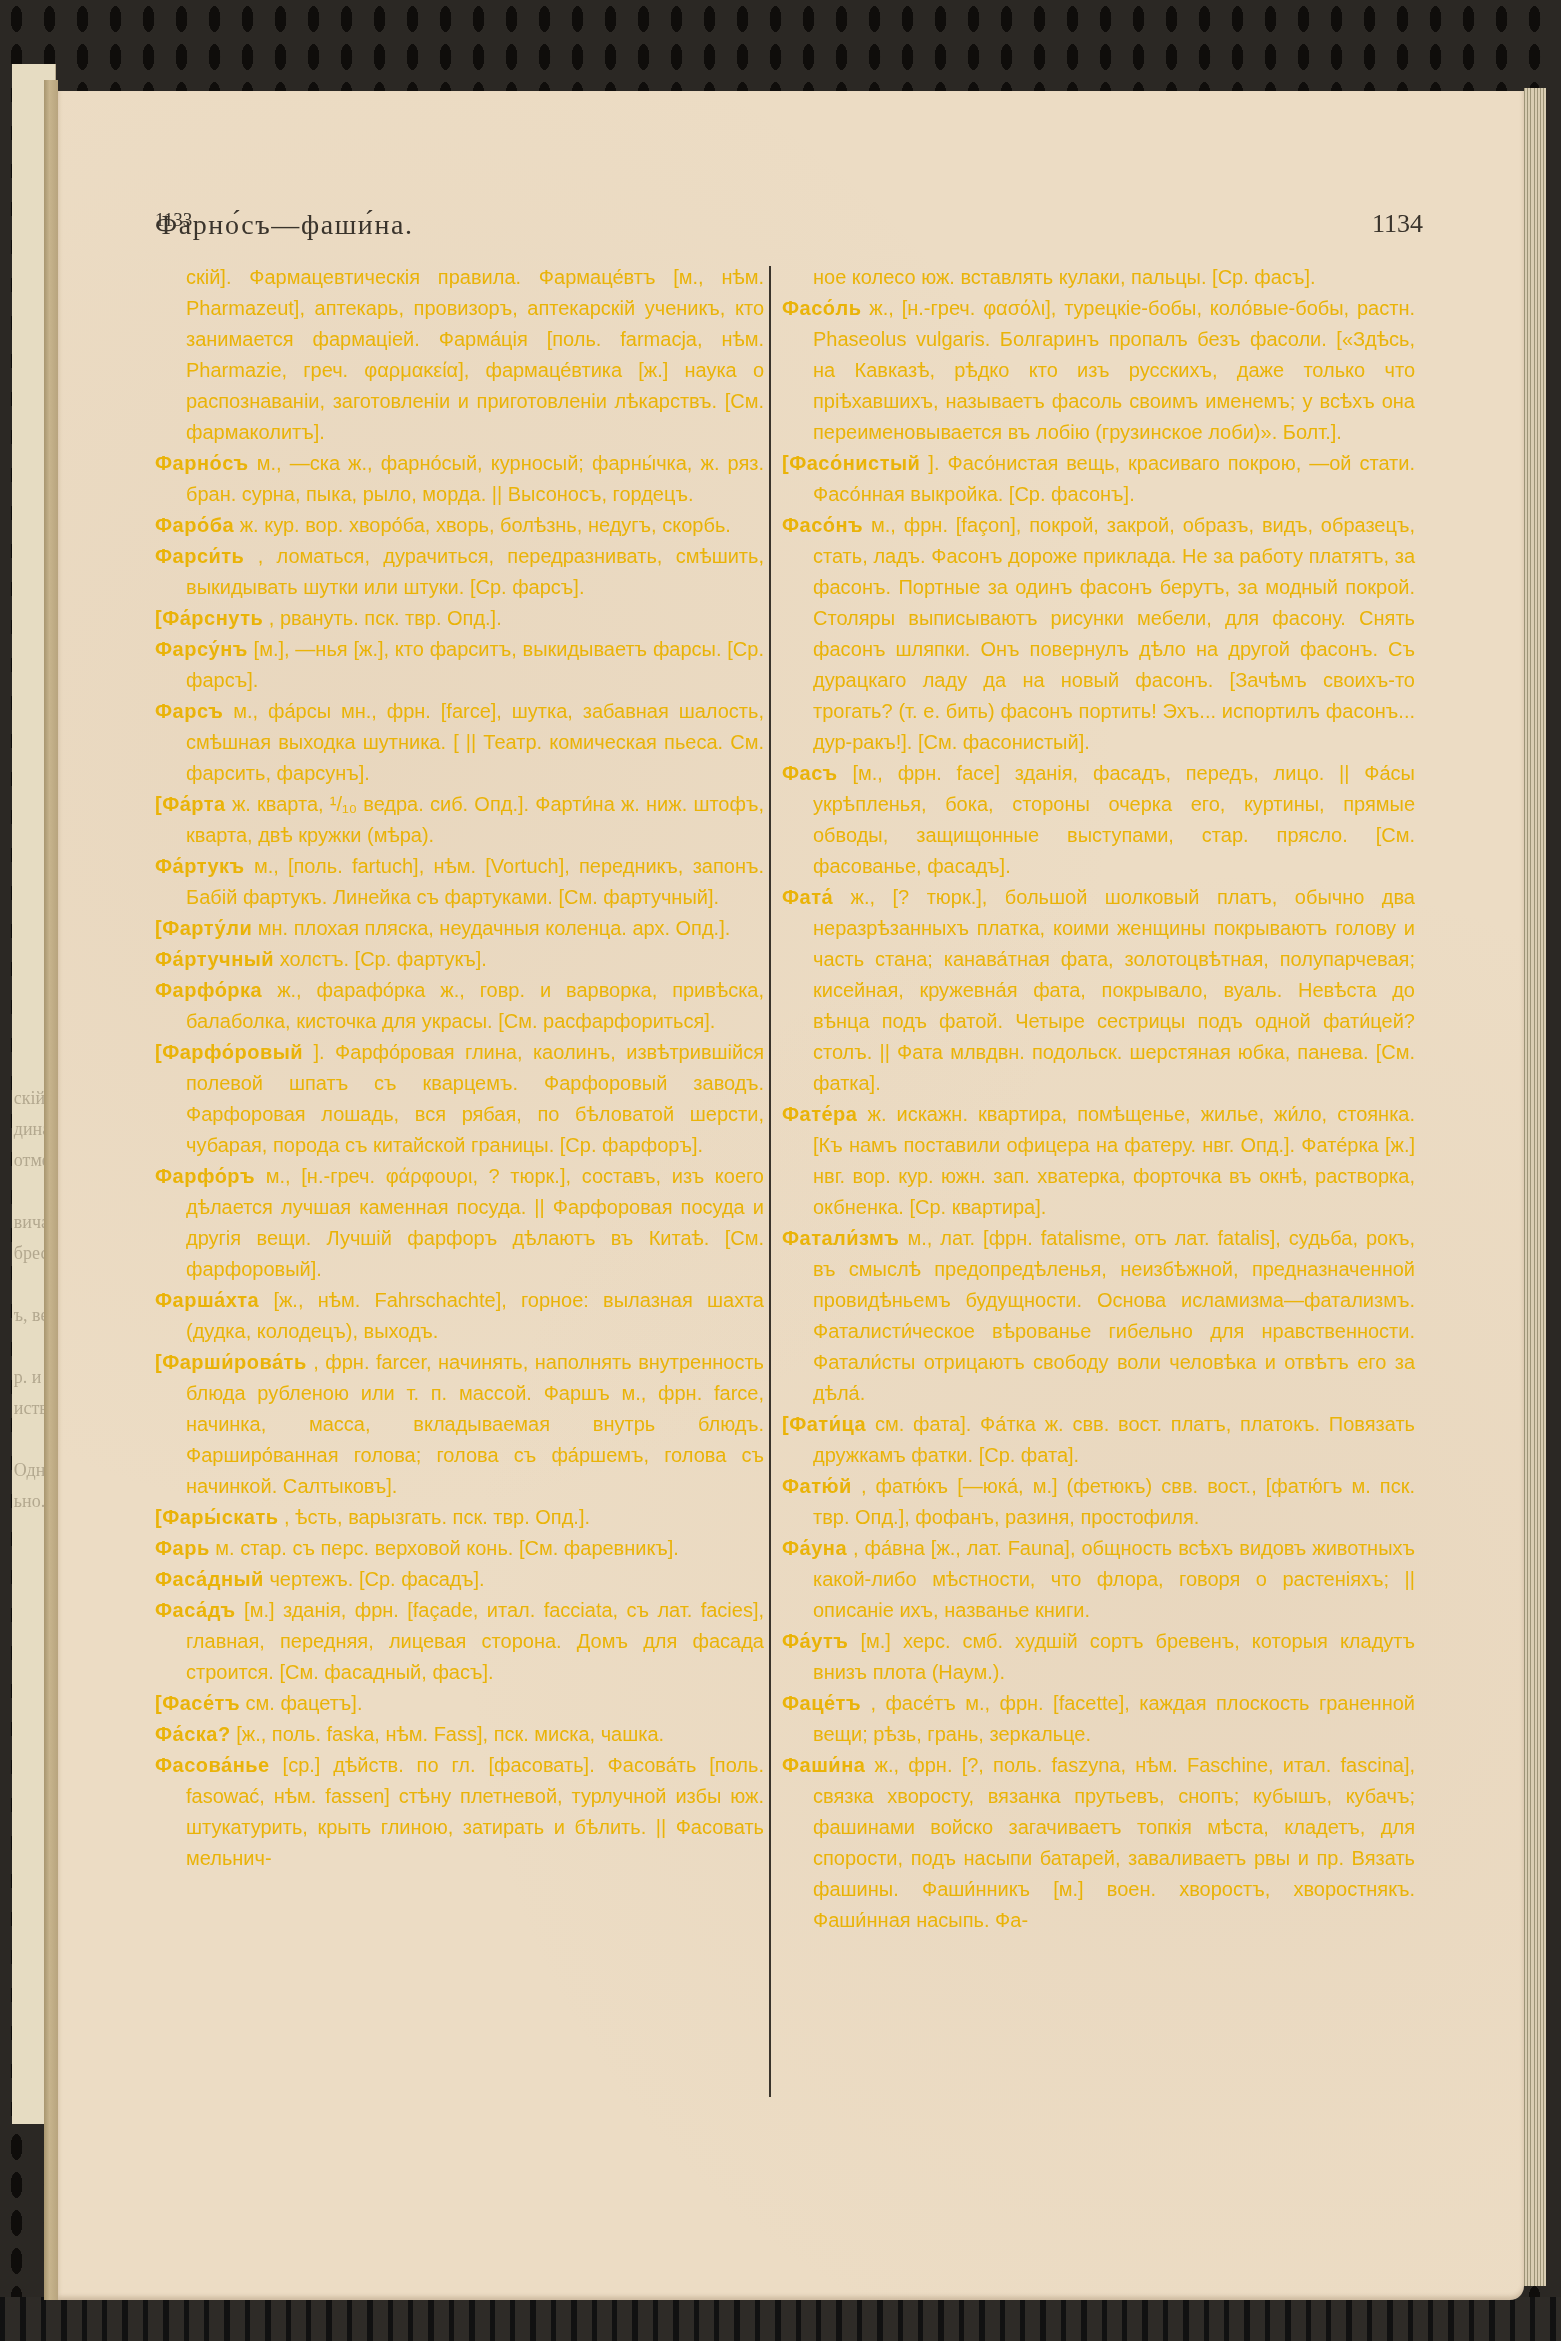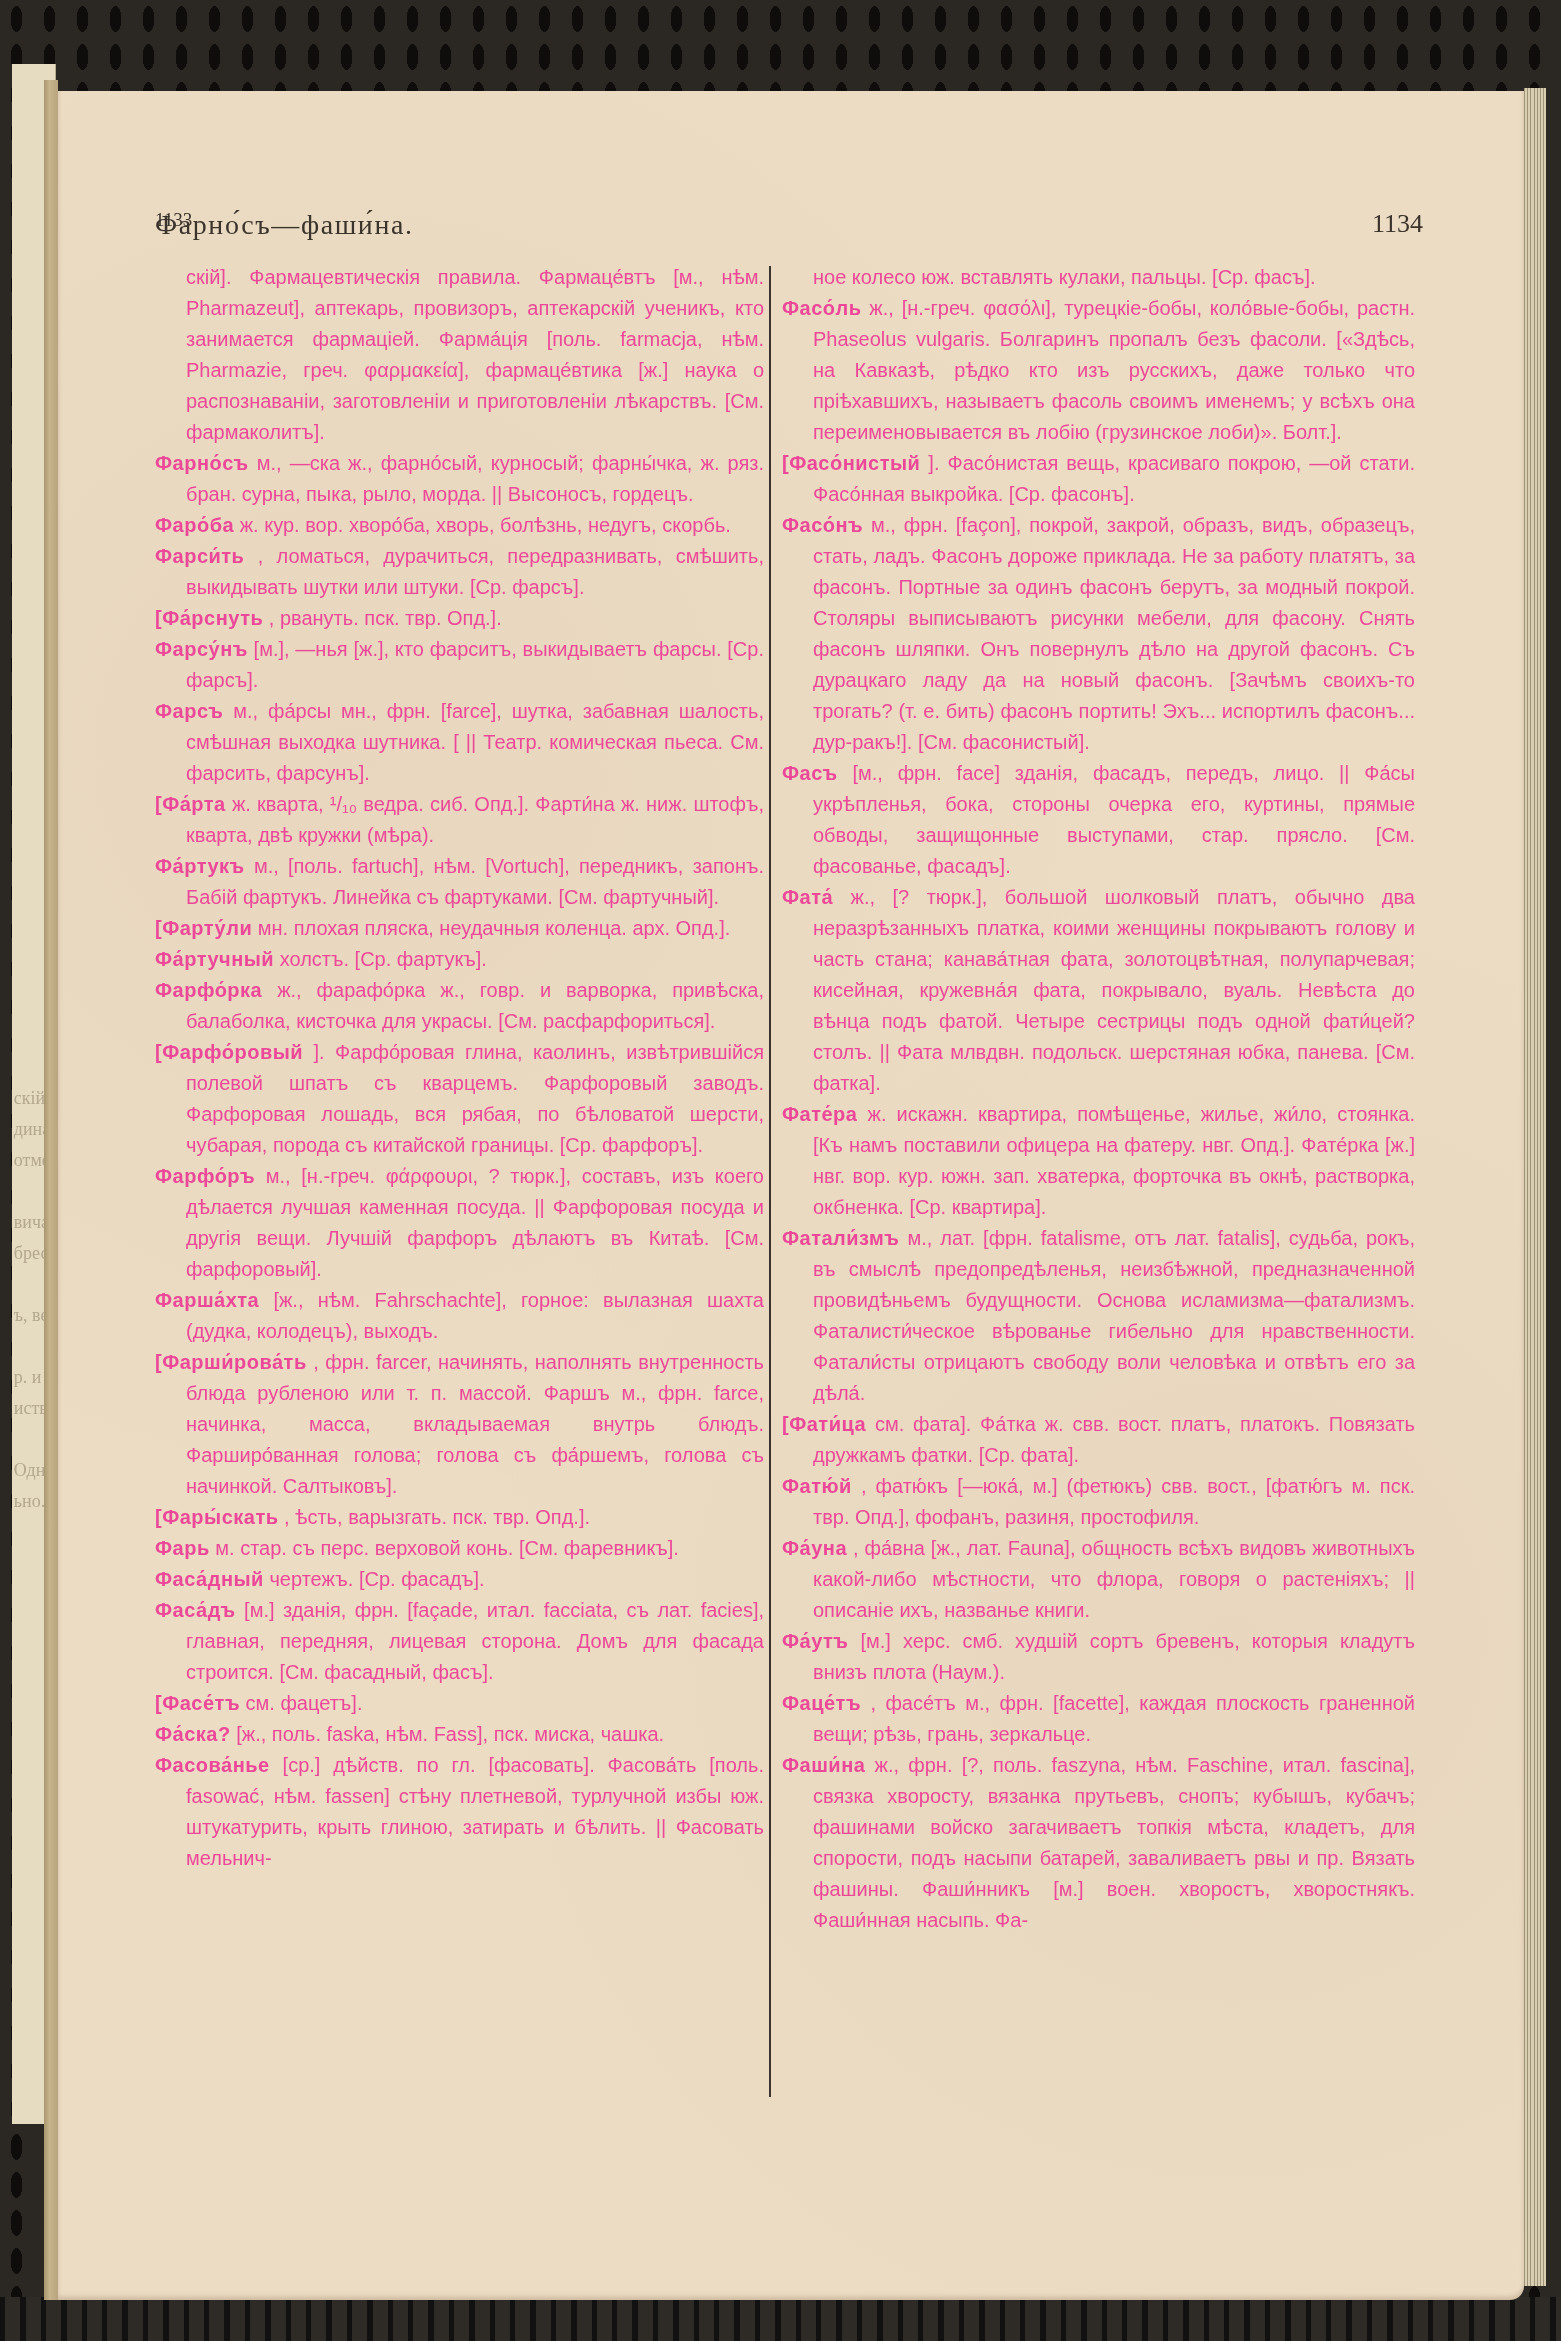--- a/index.html
+++ b/index.html
@@ -56,21 +56,21 @@
   }
   .header .pn-left { position:absolute; left:0; top:0; font-size:19px; font-family:"Liberation Serif",serif; }
   .header .pn-right { position:absolute; right:8px; top:0; font-size:26px; font-family:"Liberation Serif",serif; }
   .header .title {
     position:absolute; left:0; right:0; top:0; text-align:left;
     font-size:28px; letter-spacing:1.6px; font-family:"Liberation Serif",serif;
   }
   
   .col {
     position:absolute; top:262px; width:609px;
-    color:#ec4899;
+    color:#eab308;
     font-family:"Liberation Sans Narrow","Liberation Sans","DejaVu Sans",sans-serif;
     font-size:20px; line-height:31px;
     font-stretch:condensed;
   }
   .col.left { left:155px; }
   .col.right { left:782px; width:633px; }
   .rule {
     position:absolute; left:769px; top:266px; width:1.6px; height:1831px;
     background:#3a342c;
   }

